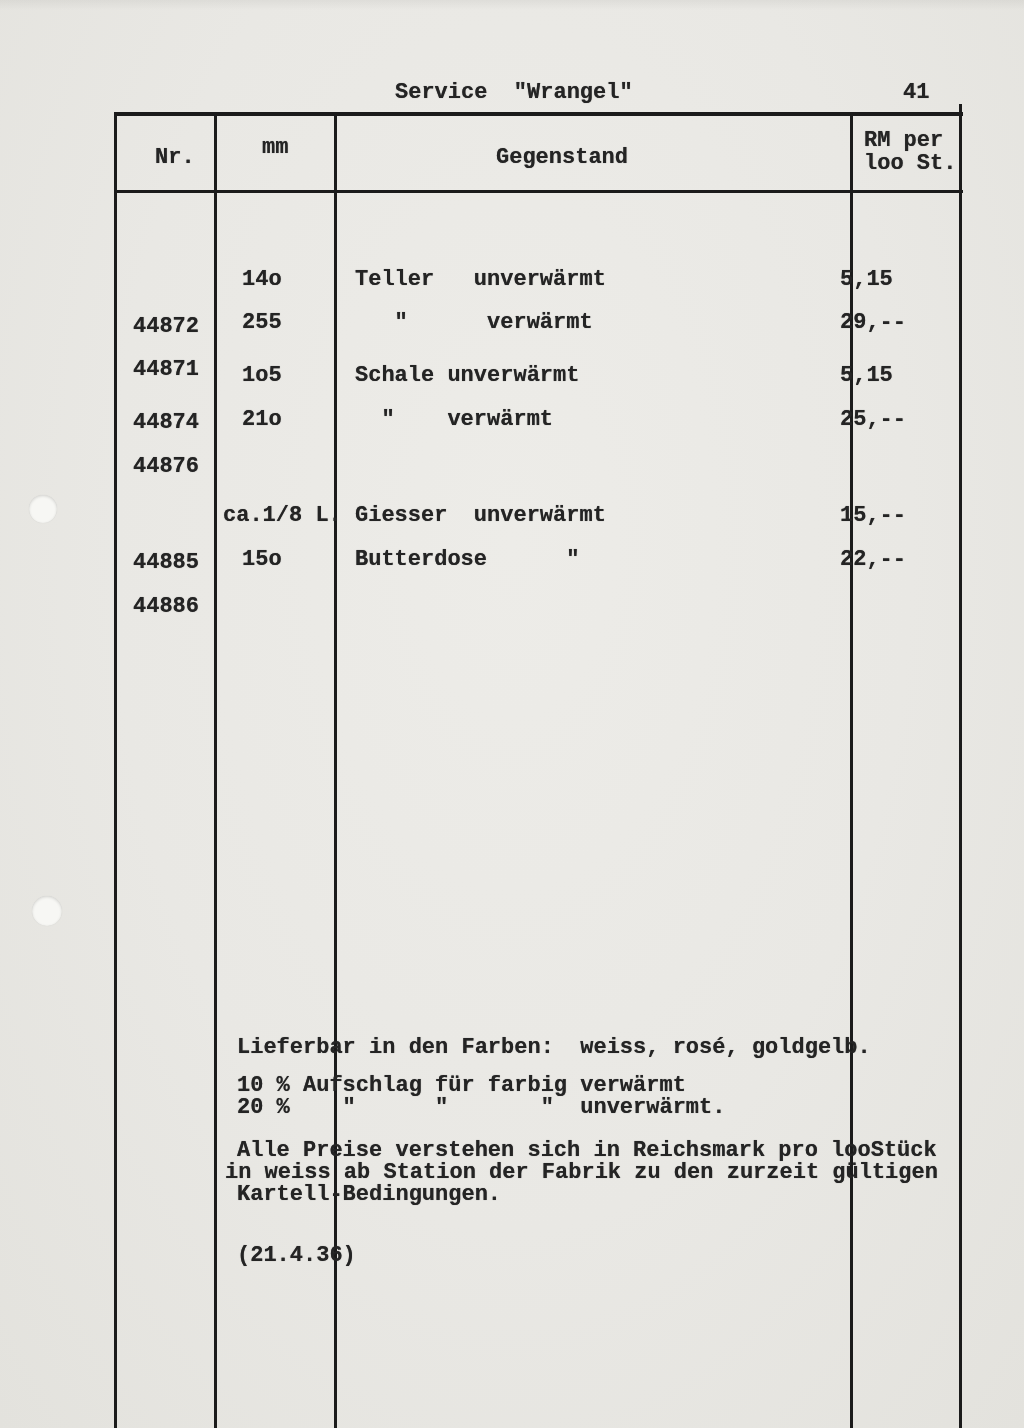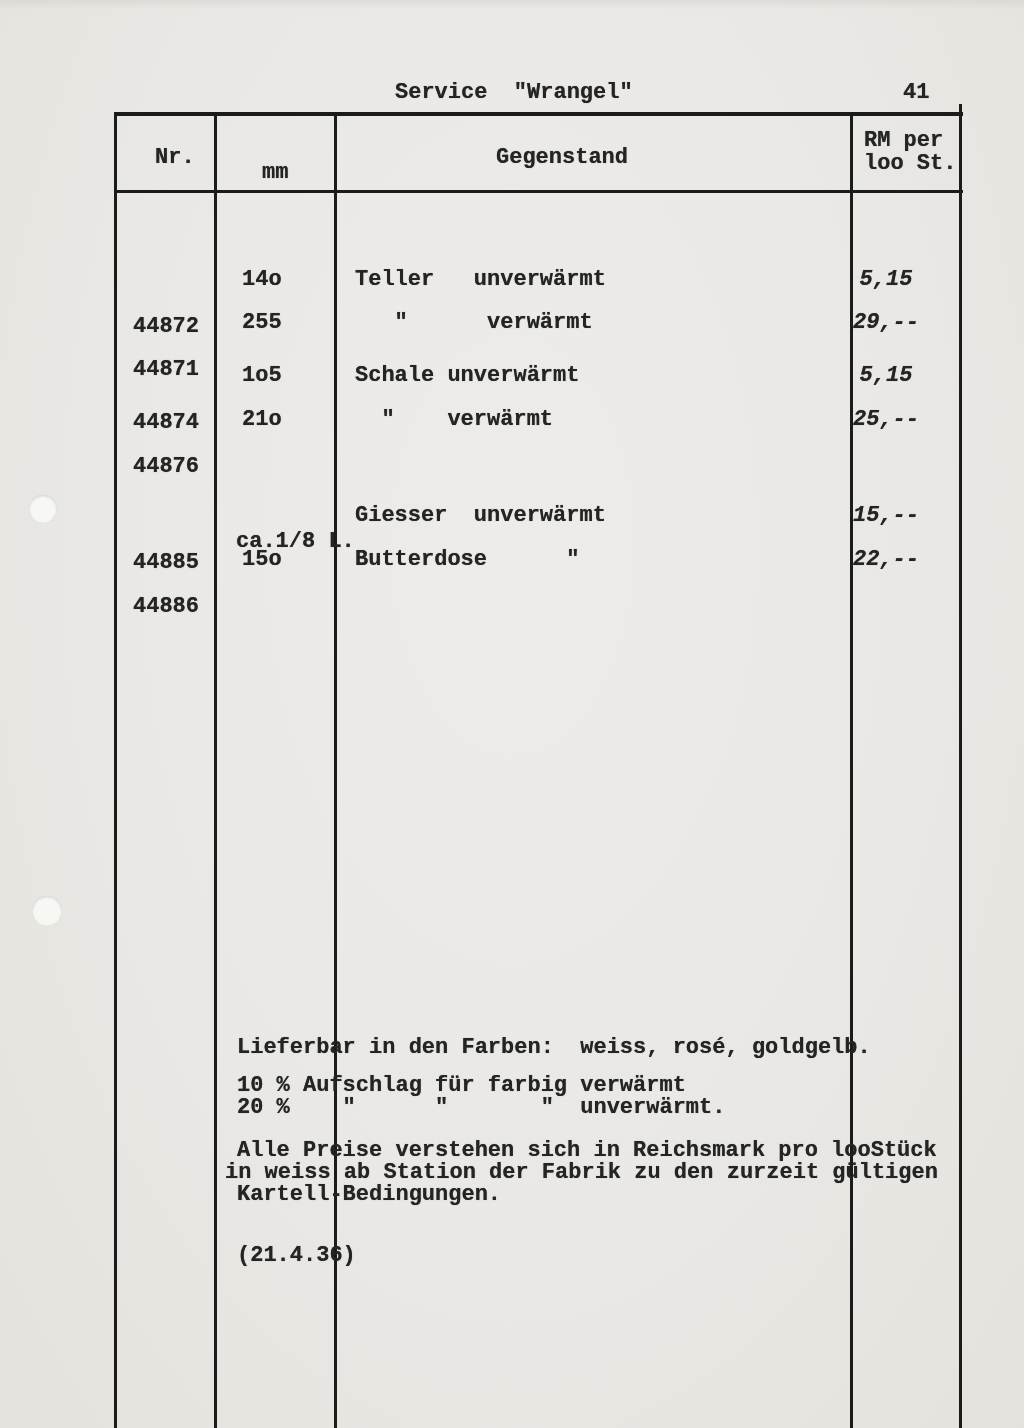--- a/index.html
+++ b/index.html
@@ -31,23 +31,23 @@
   .vstub{position:absolute;width:3px;background:#1b1b1b;}
   
   .hole{
     position:absolute;border-radius:50%;
     background:#f7f7f4;
     box-shadow:inset 0 1px 3px rgba(0,0,0,0.14), 0 0 1px rgba(0,0,0,0.10);
   }
   .row{position:absolute;left:0;top:0;width:100%;height:22px;}
   .c-nr{left:133px;top:0;margin-top:47px;}
   .c-mm{left:242px;top:0;}
-  .c-mm-wide{left:236px;top:0;margin-top:26px;}
+  .c-mm-wide{left:223px;top:0;}
   .c-obj{left:355px;top:0;}
-  .c-price{left:840px;top:0;width:92px;text-align:center;font-style:italic;}
+  .c-price{left:840px;top:0;width:92px;text-align:left;}
 </style>
 </head>
 <body>
 
 <div class="page">
 
   <div class="hole" style="left:29px;top:495px;width:28px;height:28px;"></div>
   <div class="hole" style="left:32px;top:896px;width:30px;height:30px;"></div>
 
   <div class="t" style="left:395px;top:82px;">Service  "Wrangel"</div>
@@ -56,21 +56,21 @@
   <div class="hline top"></div>
   <div class="hline header"></div>
   <div class="vline" style="left:114px;"></div>
   <div class="vline" style="left:214px;"></div>
   <div class="vline" style="left:334px;"></div>
   <div class="vline" style="left:850px;"></div>
   <div class="vline" style="left:959px;"></div>
   <div class="vstub" style="left:959px;top:104px;height:8px;"></div>
 
   <div class="t" style="left:155px;top:147px;">Nr.</div>
-  <div class="t" style="left:262px;top:162px;">mm</div>
+  <div class="t" style="left:262px;top:137px;">mm</div>
   <div class="t" style="left:496px;top:147px;">Gegenstand</div>
   <div class="t" style="left:864px;top:130px;">RM per</div>
   <div class="t" style="left:864px;top:153px;">loo St.</div>
 
   <div class="row" style="top:269px;">
     <span class="t c-nr">44872</span>
     <span class="t c-mm">14o</span>
     <span class="t c-obj">Teller   unverwärmt</span>
     <span class="t c-price">5,15</span>
   </div>

